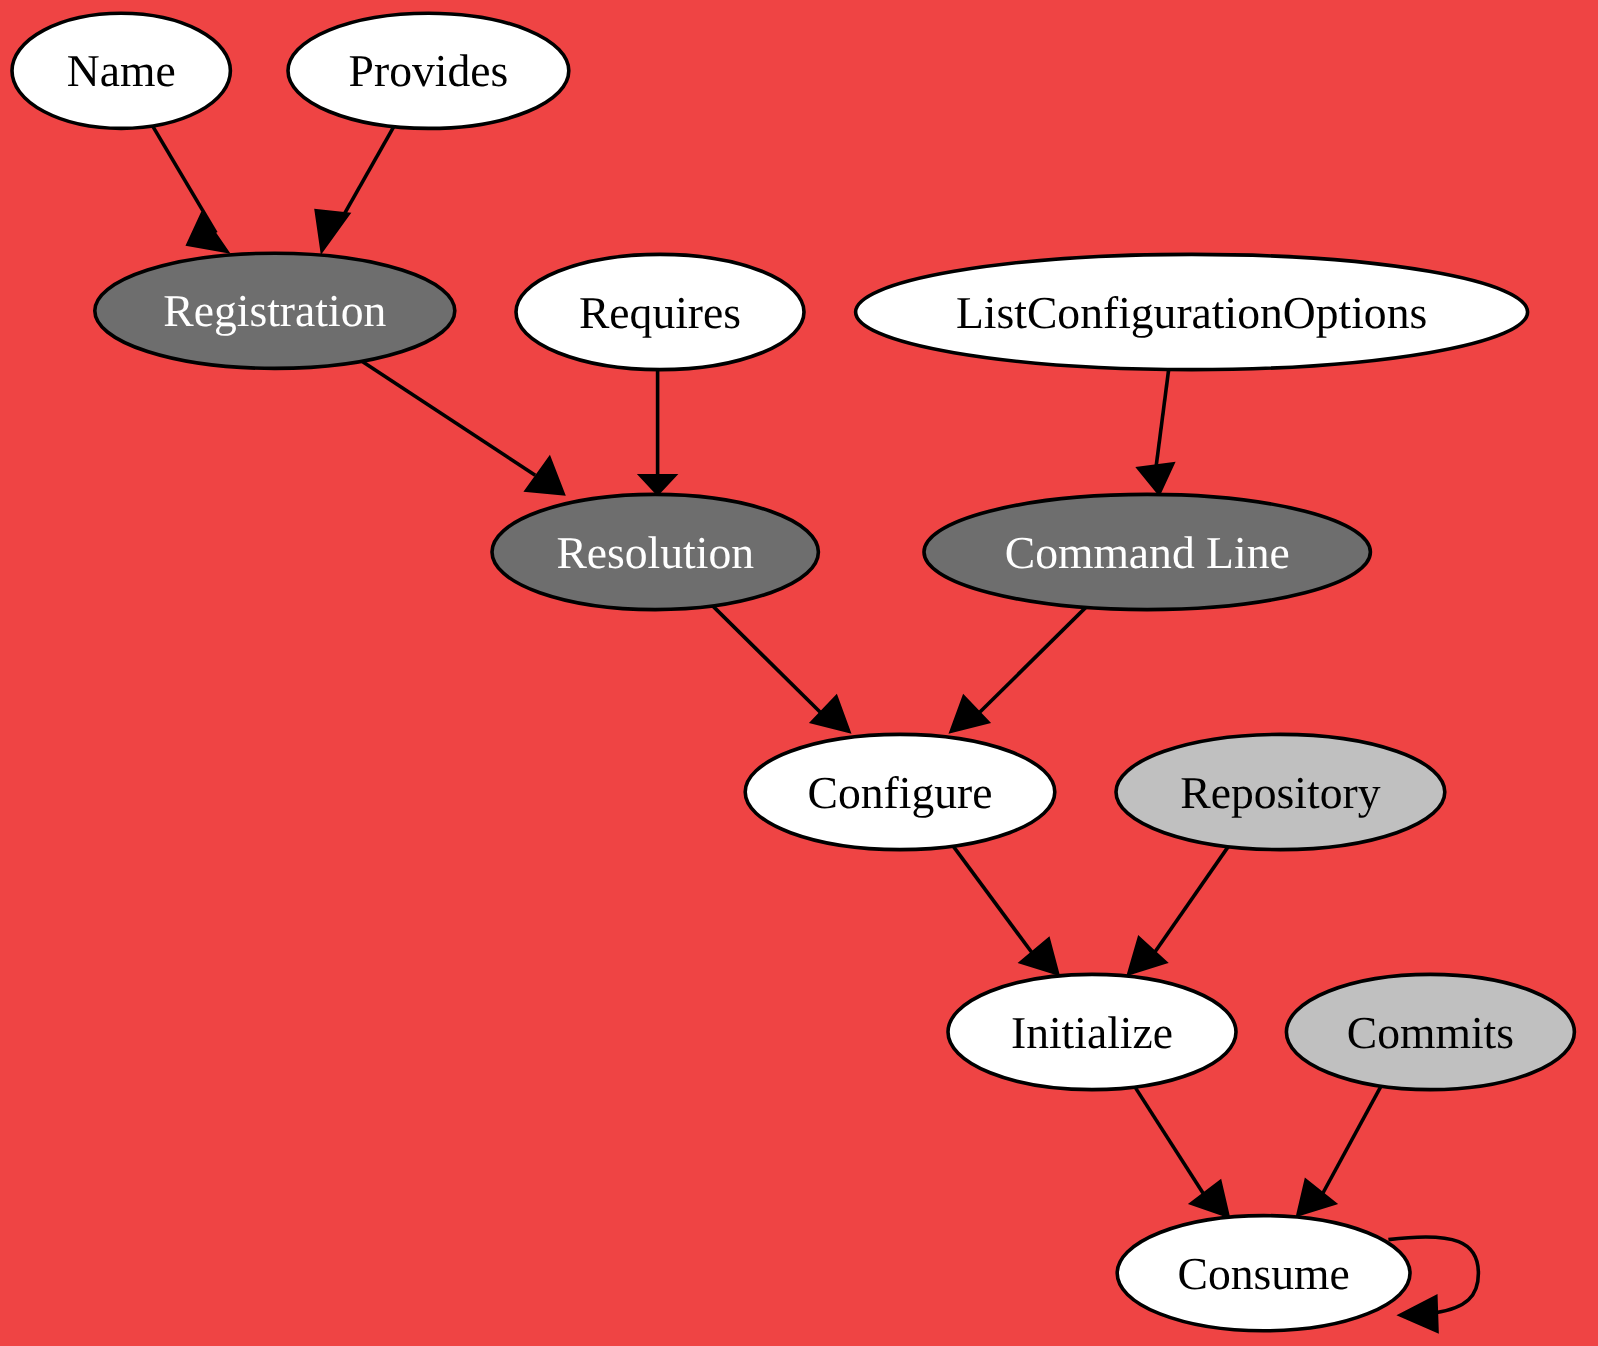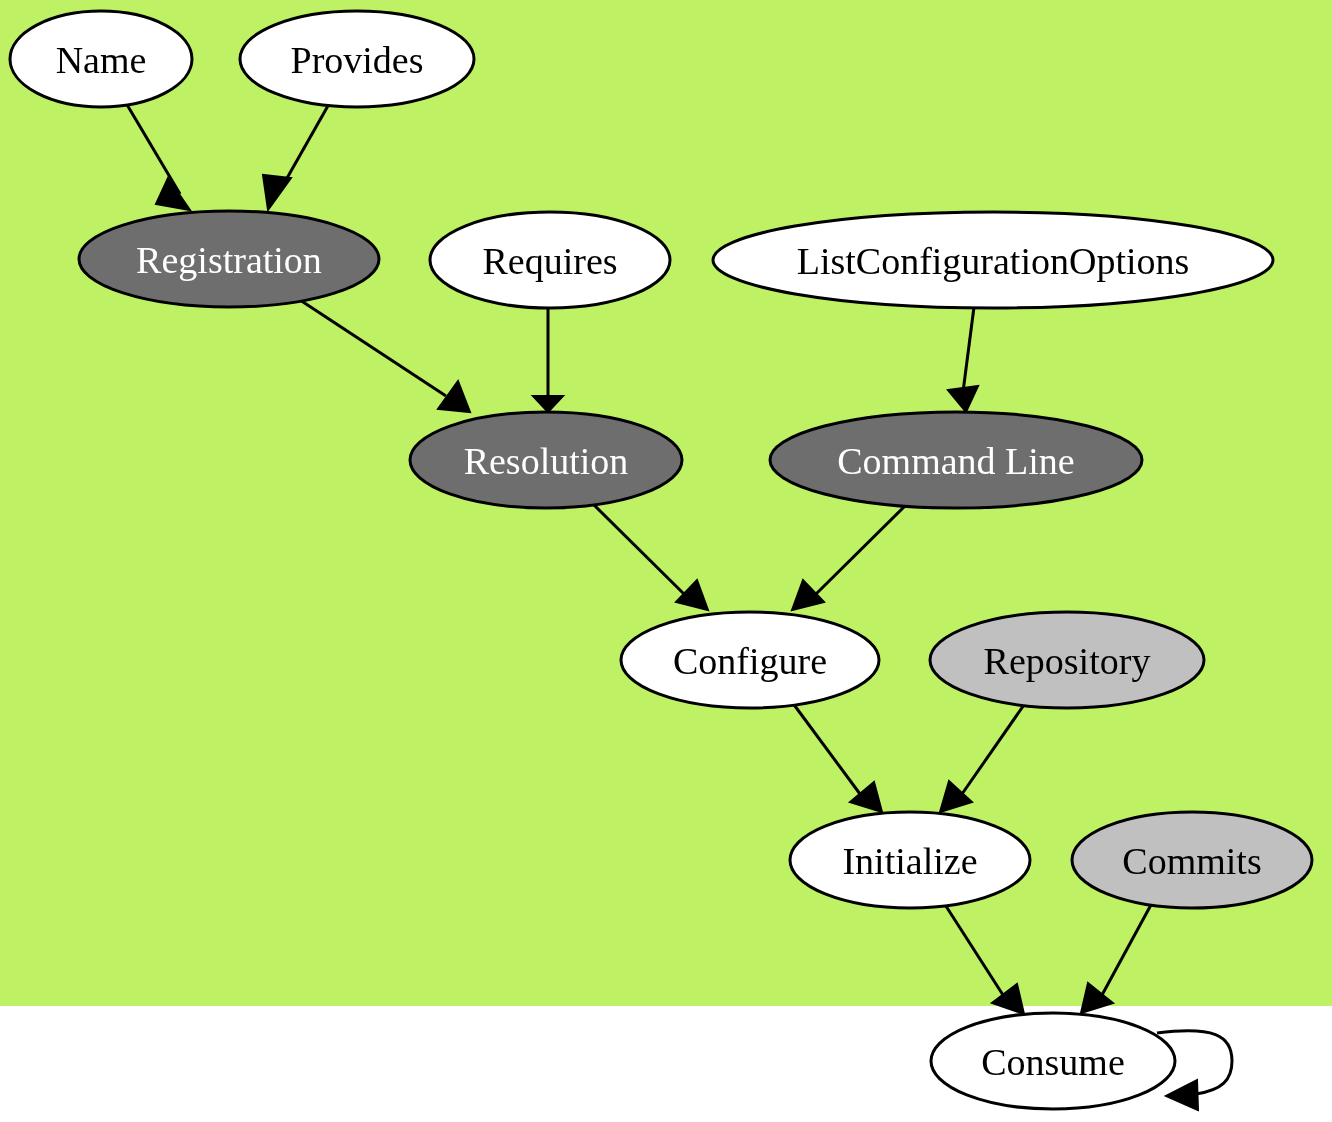--- a/index.html
+++ b/index.html
@@ -10,22 +10,22 @@
   }
   body {
     width: 1332px;
     height: 1122px;
     font-family: "Liberation Serif", "DejaVu Serif", serif;
     overflow: hidden;
   }
   #graph-canvas {
     position: relative;
     width: 1332px;
-    height: 1006px;
-    background: #bef264;
+    height: 1122px;
+    background: #ef4444;
   }
   #graph-svg {
     position: absolute;
     top: 0;
     left: 0;
     width: 1332px;
     height: 1122px;
     display: block;
   }
   .node-ellipse {

